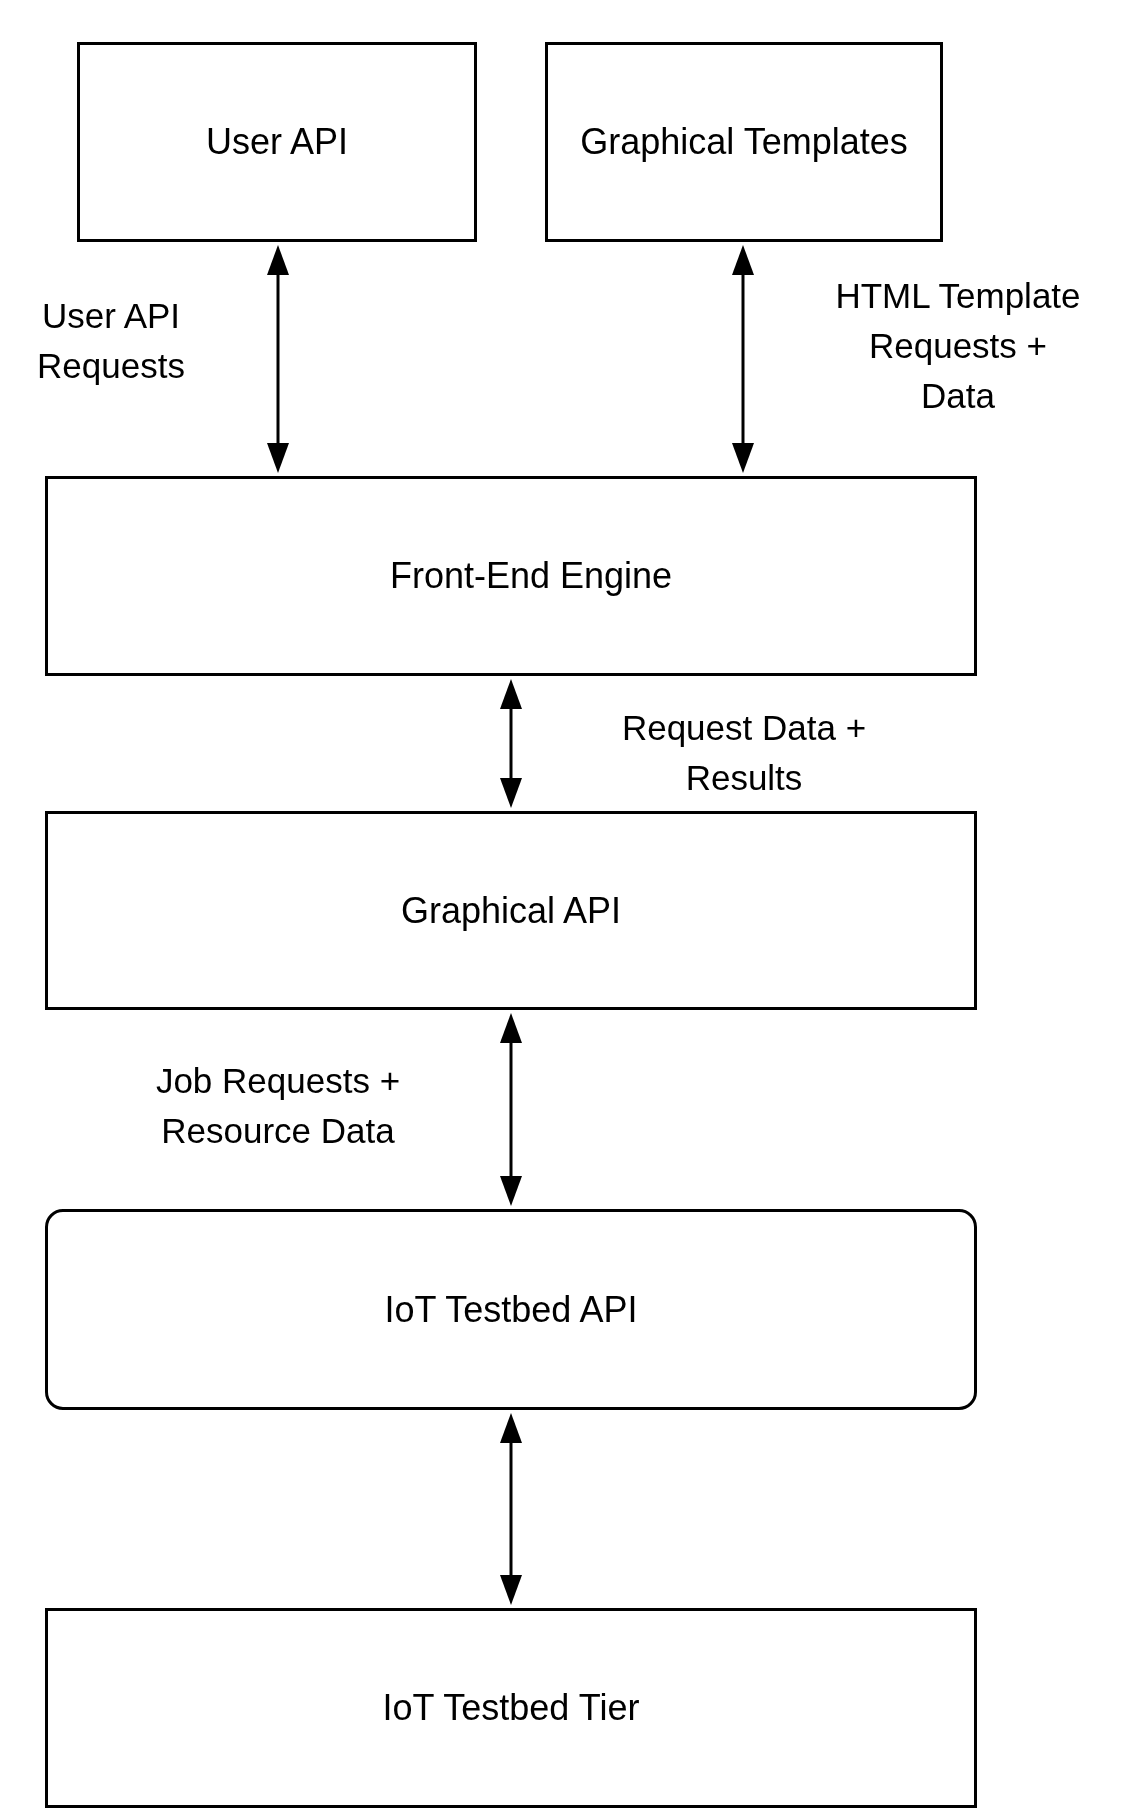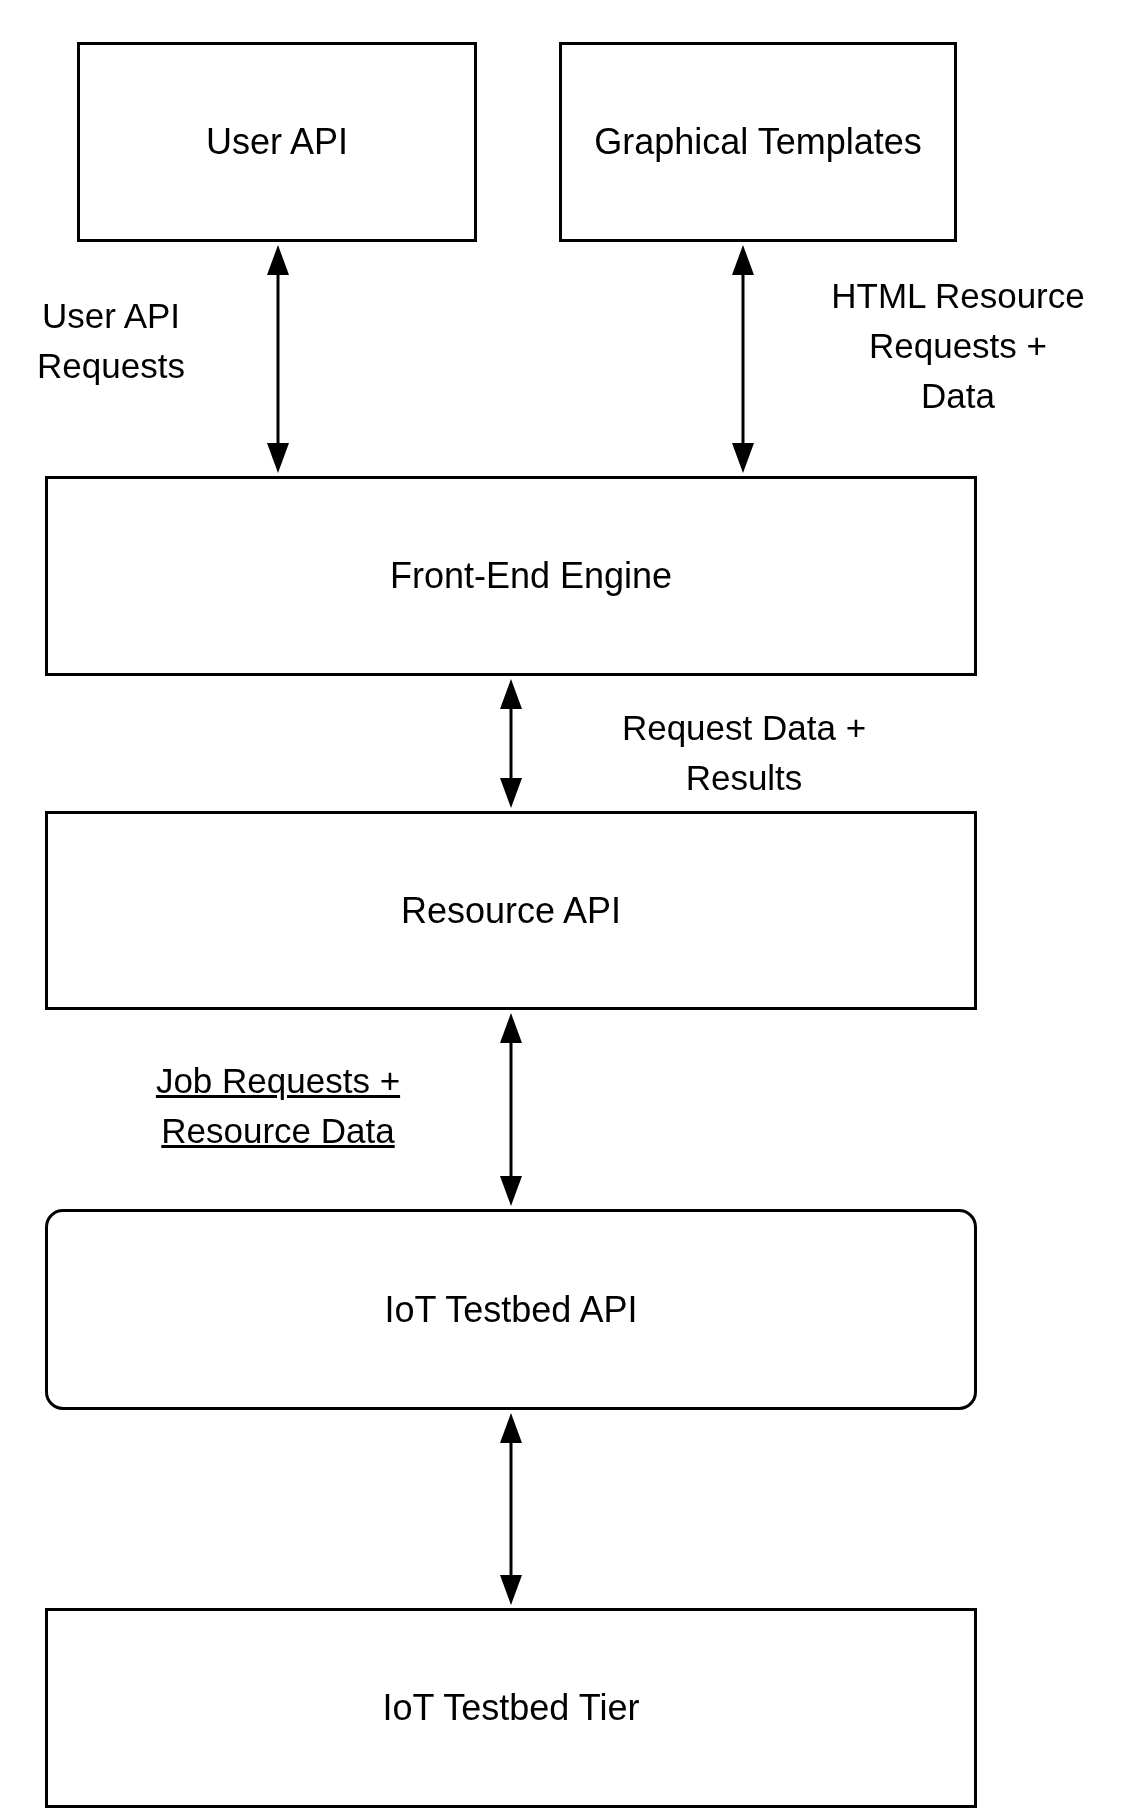--- a/index.html
+++ b/index.html
@@ -93,47 +93,47 @@
       <line class="shaft" x1="511" y1="1414" x2="511" y2="1556"></line>
       <polygon class="head" points="511,1389 500,1419 522,1419"></polygon>
       <polygon class="head" points="511,1581 500,1551 522,1551"></polygon>
     </g>
   </svg>
 
   <div class="node" style="left:77px; top:18px; width:400px; height:200px;">
     <span>User API</span>
   </div>
 
-  <div class="node" style="left:559px; top:18px; width:398px; height:200px;">
+  <div class="node" style="left:545px; top:18px; width:398px; height:200px;">
     <span>Graphical Templates</span>
   </div>
 
   <div class="node" style="left:45px; top:452px; width:932px; height:200px;padding-left:40px;">
     <span>Front-End Engine</span>
   </div>
 
   <div class="node" style="left:45px; top:787px; width:932px; height:199px;">
-    <span>Resource API</span>
+    <span>Graphical API</span>
   </div>
 
   <div class="node" style="left:45px; top:1185px; width:932px; height:201px;border-radius:18px;">
     <span>IoT Testbed API</span>
   </div>
 
   <div class="node" style="left:45px; top:1584px; width:932px; height:200px;">
     <span>IoT Testbed Tier</span>
   </div>
 
   <div class="edge-label" style="left:11px; top:267px; width:200px;">User API
 Requests</div>
 
-  <div class="edge-label" style="left:813px; top:247px; width:290px;">HTML Resource
+  <div class="edge-label" style="left:813px; top:247px; width:290px;">HTML Template
 Requests +
 Data</div>
 
   <div class="edge-label" style="left:599px; top:679px; width:290px;">Request Data +
 Results</div>
 
-  <div class="edge-label" style="left:123px; top:1032px; width:310px;text-decoration:underline;">Job Requests +
+  <div class="edge-label" style="left:123px; top:1032px; width:310px;">Job Requests +
 Resource Data</div>
 
 
 </div>
 
 </body></html>

